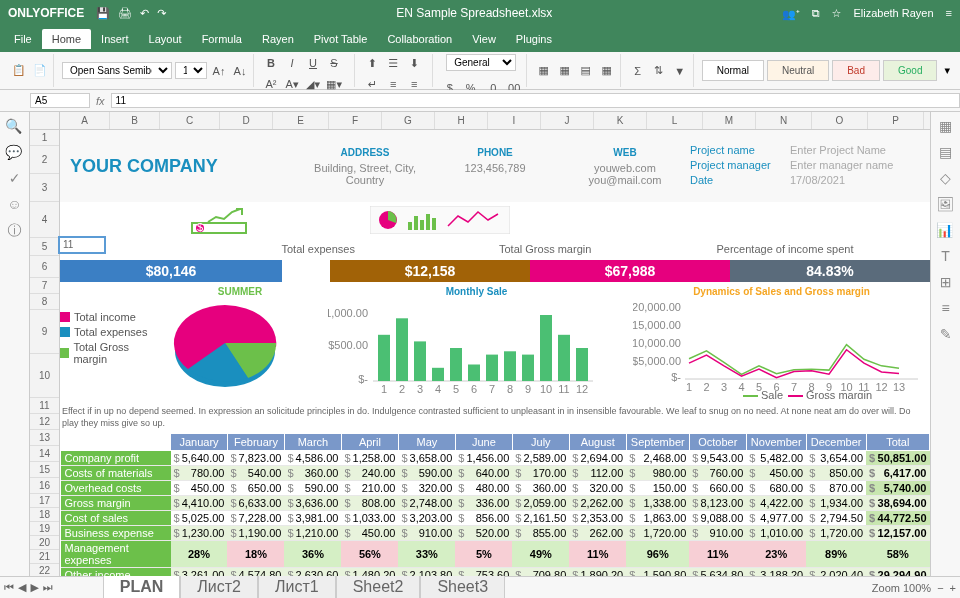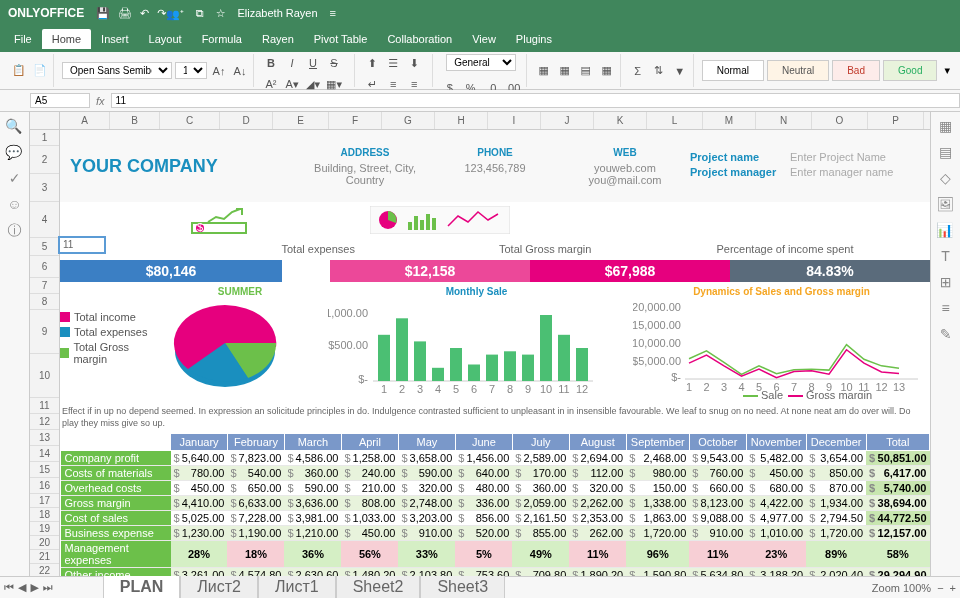--- a/index.html
+++ b/index.html
@@ -34,21 +34,21 @@
 .rowheads{position:absolute;top:18px;left:0;width:30px;background:#f3f3f3;border-right:1px solid #ccc}
 .rowheads div{border-bottom:1px solid #ddd;text-align:center;font-size:10px;color:#666}
 .corner{position:absolute;top:0;left:0;width:30px;height:18px;background:#f3f3f3;border-right:1px solid #ccc;border-bottom:1px solid #ccc}
 .cells{position:absolute;top:18px;left:30px;right:0;bottom:0}
 .header-block{height:56px;background:#f8f8f8;display:flex;padding:4px 10px;align-items:center}
 .company{color:#1a8fbf;font-weight:700;font-size:18px;width:230px}
 .hcol{flex:1;text-align:center;font-size:10px;color:#888}
 .hcol .hlbl{color:#1a8fbf;font-weight:600;font-size:10px;margin-bottom:4px}
 .proj{width:230px;font-size:10px}
 .proj .prow{display:flex;margin-bottom:3px}
-.proj .plbl{color:#1a8fbf;font-weight:700;width:100px}
+.proj .plbl{color:#1a8fbf;font-weight:400;width:100px}
 .proj .pval{color:#aaa}
 .dash-icons{height:36px;display:flex;padding:0 130px;align-items:center;gap:120px}
 .kpi-row{height:22px;display:flex;font-size:10px;color:#666}
 .kpi-row .klabel{flex:1;padding-left:4px;display:flex;align-items:center}
 .kpi-row .k1{width:186px}
 .kpis{height:22px;display:flex}
 .kpis div{flex:1;color:#fff;font-weight:700;font-size:14px;display:flex;align-items:center;justify-content:center}
 .kpis .k1{width:222px;flex:none;background:#3b7fc4}
 .charts{height:120px;display:flex;padding:4px 0;gap:8px}
 .chart{flex:1;position:relative}
@@ -77,20 +77,21 @@
 <body>
 
 <div class="titlebar">
   <span class="logo">ONLYOFFICE</span>
   <div class="qat">
     <span>💾</span>
     <span>🖨</span>
     <span>↶</span>
     <span>↷</span>
   </div>
+  <div class="doc-title">EN Sample Spreadsheet.xlsx</div>
   <div class="right">
     <span>👥⁺</span>
     <span>⧉</span>
     <span>☆</span>
     <span>Elizabeth Rayen</span>
     <span>≡</span>
   </div>
 </div>
 
 <div class="menubar" id="menubar">
@@ -254,20 +255,24 @@
           </div>
         <div class="proj" id="projrows">
             <div class="prow">
               <div class="plbl">Project name</div>
               <div class="pval">Enter Project Name</div>
             </div>
             <div class="prow">
               <div class="plbl">Project manager</div>
               <div class="pval">Enter manager name</div>
             </div>
+            <div class="prow">
+              <div class="plbl">Date</div>
+              <div class="pval">17/08/2021</div>
+            </div>
           </div>
       </div>
 
       <div class="dash-icons">
         <svg width="60" height="30">
             <rect x="2" y="18" width="54" height="10" fill="none" stroke="#6cc04a" stroke-width="2"></rect>
             <circle cx="10" cy="23" r="4" fill="#e6007e"></circle>
             <text x="10" y="26" font-size="8" fill="#fff" text-anchor="middle">$</text>
             <polyline points="18,17 26,12 34,14 42,7 50,4" fill="none" stroke="#6cc04a" stroke-width="2"></polyline>
             <path d="M46 4 L52 4 L52 10" fill="none" stroke="#6cc04a" stroke-width="2"></path>
@@ -291,21 +296,21 @@
         <div class="klabel k1" style="position:relative">
           <div class="cell-edit" style="left:-2px;top:-2px;width:48px;height:18px">11</div>
         </div>
         <div class="klabel">Total expenses</div>
         <div class="klabel">Total Gross margin</div>
         <div class="klabel">Percentage of income spent</div>
       </div>
 
       <div class="kpis" id="kpis">
           <div class="k1" style="background: rgb(59, 127, 196);">$80,146</div>
-          <div style="background: #ec4899; margin-left: 48px;">$12,158</div>
+          <div style="background: #a16207; margin-left: 48px;">$12,158</div>
           <div style="background: rgb(230, 0, 126);">$67,988</div>
           <div style="background: rgb(90, 107, 123);">84.83%</div>
         </div>
 
       <div class="charts">
         <div class="chart" style="flex:0 0 260px;display:flex">
           <div class="legend-box" style="width:100px;padding-top:22px" id="pie-legend">
               <div class="li">
                 <div class="sw" style="background:#e6007e"></div>
                 <span>Total income</span>

